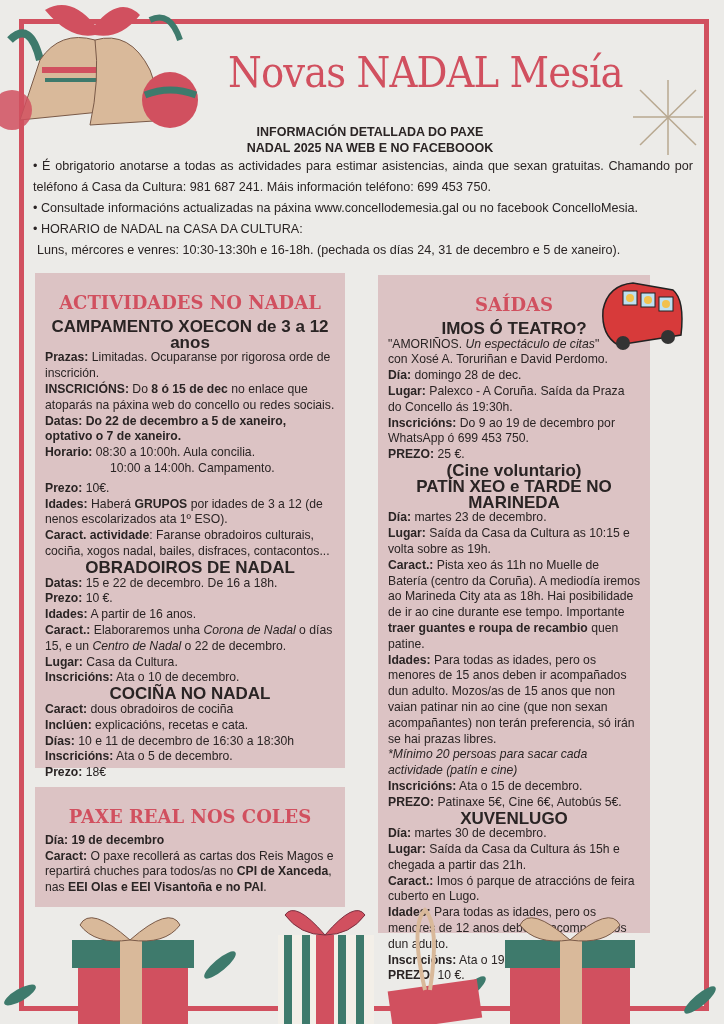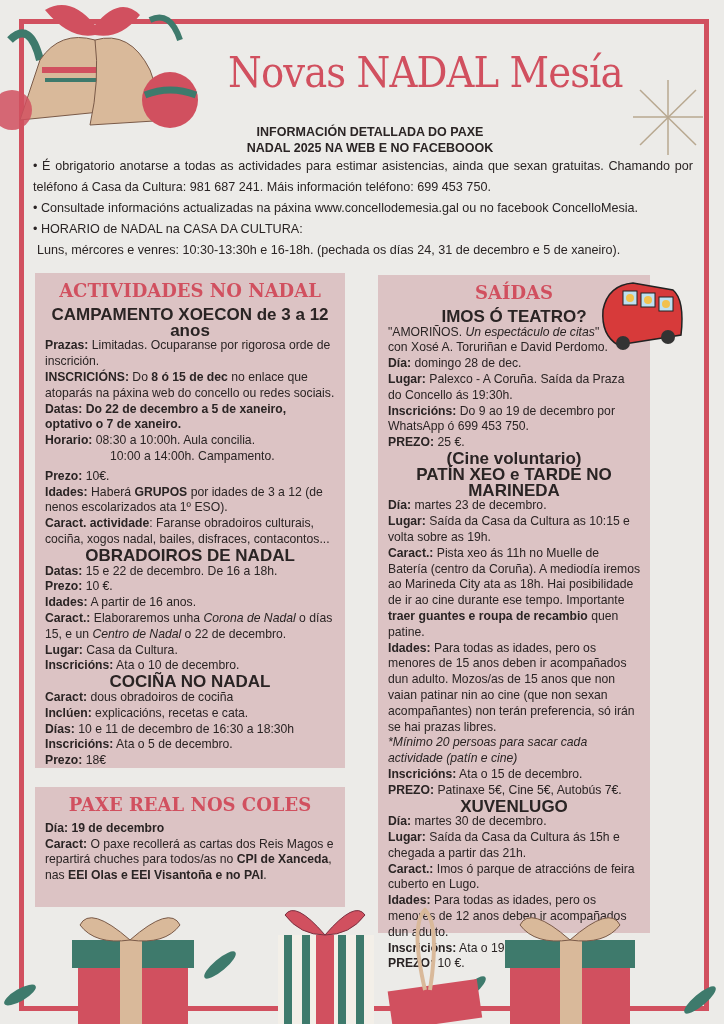--- a/index.html
+++ b/index.html
@@ -28,21 +28,21 @@
     position: absolute; left: 33px; top: 156px; width: 660px;
     font-size: 12.6px; line-height: 21px; text-align: justify;
   }
   .intro p { margin: 0; }
   .panel {
     position: absolute; background: #dcc3c4; padding: 6px 10px;
     font-size: 12.2px; line-height: 15.8px;
   }
   .panel h2 {
     font-family: "DejaVu Serif", serif; font-weight: bold; color: #d1505f;
-    text-align: center; font-size: 18px; margin: 4px 0 8px;
+    text-align: center; font-size: 18px; margin: 16px 0 8px;
   }
   .panel h3 { text-align: center; font-size: 17px; font-weight: bold; }
   .panel .line { margin: 0; }
   .lbl { font-weight: bold; }
   .it { font-style: italic; }
   .indent { padding-left: 65px; }
   #p-act { left: 35px; top: 273px; width: 310px; height: 495px; }
   #p-paxe { left: 35px; top: 787px; width: 310px; height: 120px; }
   #p-sai { left: 378px; top: 275px; width: 272px; height: 658px; }
   .deco { position: absolute; }
@@ -144,21 +144,21 @@
   <p class="line"><span class="lbl">PREZO:</span><span> 25 €.</span></p>
 
   <h3>(Cine voluntario)</h3>
   <h3>PATÍN XEO e TARDE NO MARINEDA</h3>
   <p class="line"><span class="lbl">Día:</span><span> martes 23 de decembro.</span></p>
   <p class="line"><span class="lbl">Lugar:</span><span> Saída da Casa da Cultura as 10:15 e volta sobre as 19h.</span></p>
   <p class="line"><span class="lbl">Caract.:</span><span> Pista xeo ás 11h no Muelle de Batería (centro da Coruña). A mediodía iremos ao Marineda City ata as 18h. Hai posibilidade de ir ao cine durante ese tempo. Importante </span><span class="lbl">traer guantes e roupa de recambio</span><span> quen patine.</span></p>
   <p class="line"><span class="lbl">Idades:</span><span> Para todas as idades, pero os menores de 15 anos deben ir acompañados dun adulto. Mozos/as de 15 anos que non vaian patinar nin ao cine (que non sexan acompañantes) non terán preferencia, só irán se hai prazas libres.</span></p>
   <p class="line it">*Mínimo 20 persoas para sacar cada actividade (patín e cine)</p>
   <p class="line"><span class="lbl">Inscricións:</span><span> Ata o 15 de decembro.</span></p>
-  <p class="line"><span class="lbl">PREZO:</span><span> Patinaxe 5€, Cine 5€, Autobús 7€.</span></p>
+  <p class="line"><span class="lbl">PREZO:</span><span> Patinaxe 5€, Cine 6€, Autobús 5€.</span></p>
 
   <h3>XUVENLUGO</h3>
   <p class="line"><span class="lbl">Día:</span><span> martes 30 de decembro.</span></p>
   <p class="line"><span class="lbl">Lugar:</span><span> Saída da Casa da Cultura ás 15h e chegada a partir das 21h.</span></p>
   <p class="line"><span class="lbl">Caract.:</span><span> Imos ó parque de atraccións de feira cuberto en Lugo.</span></p>
   <p class="line"><span class="lbl">Idades:</span><span> Para todas as idades, pero os menores de 12 anos deben ir acompañados dun adulto.</span></p>
   <p class="line"><span class="lbl">Inscricións:</span><span> Ata o 19 de decembro.</span></p>
   <p class="line"><span class="lbl">PREZO:</span><span> 10 €.</span></p>
 </div>
 

